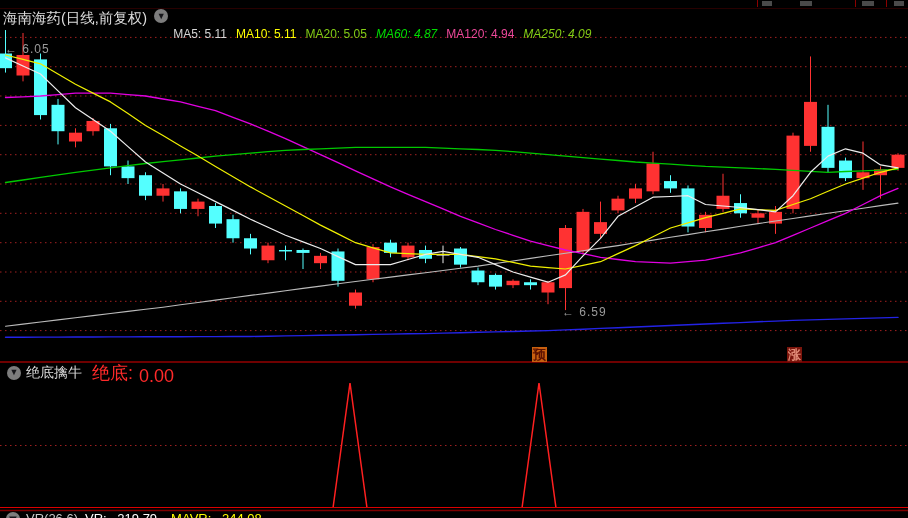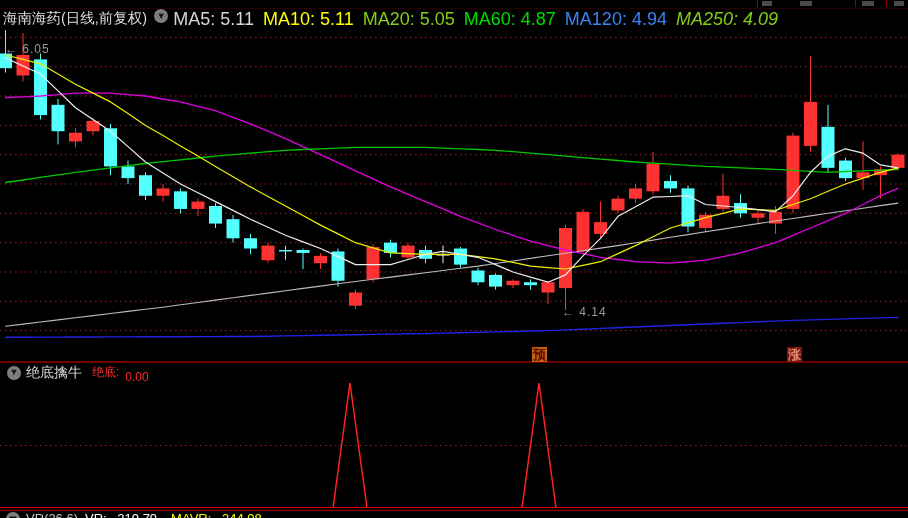--- a/index.html
+++ b/index.html
@@ -8,29 +8,29 @@
   svg.chart{position:absolute;left:0;top:0;}
   .top-strip{position:absolute;left:0;top:0;width:908px;height:8px;background:#000;}
   .chrome-frag{position:absolute;top:1px;height:5px;background:#4a4a4a;}
   .chrome-tick{position:absolute;top:0;width:1px;height:7px;background:#8c0000;}
   .hdr{position:absolute;left:0;top:9px;width:908px;height:19px;display:flex;
        background:#000;white-space:nowrap;}
   .hdr .title{color:#dedede;font-size:14.5px;margin-left:3px;letter-spacing:0;}
   .chev{display:inline-flex;align-items:center;justify-content:center;width:14px;height:14px;
         border-radius:50%;background:#7d7d7d;color:#16161a;font-size:9px;line-height:1;
         margin:0 5px 0 7px;flex:0 0 auto;}
-  .ma-item{font-size:18px;margin-right:9px;}
+  .ma-item{font-size:12px;margin-right:9px;margin-top:18px;}
   .marker{position:absolute;color:#9a9a9a;font-size:12px;letter-spacing:1px;}
   .badge{position:absolute;width:15px;height:15px;font-size:13px;line-height:15px;text-align:center;
          font-weight:bold;}
   .badge-yu{left:532px;top:347px;background:#c8600f;color:#5a1000;}
   .badge-zhang{left:787px;top:347px;background:#7b150c;color:#e08a76;}
   .p2hdr{position:absolute;left:0;top:364px;height:17px;display:flex;align-items:center;white-space:nowrap;}
   .p2hdr .p2name{color:#d6d6d6;font-size:14px;margin-right:10px;}
-  .p2hdr .p2lab,.p2hdr .p2val{color:#ff2a2a;font-size:12px;}
+  .p2hdr .p2lab,.p2hdr .p2val{color:#ff2a2a;font-size:18px;}
   .p2hdr .p2val{margin-left:6px;margin-top:8px;}
   .vr-row{position:absolute;left:0;top:511px;height:20px;display:flex;align-items:flex-start;white-space:nowrap;}
   .vr-row .chev{margin:1px 6px 0 6px;}
   .vr-row span{font-size:13px;margin-right:7px;}
   .vr-ind{color:#c9c9c9;}
   .vr-val{color:#ffffff;}
   .vr-mavr{color:#ffff00;}
 </style>
 </head>
 <body>
@@ -177,27 +177,27 @@
     <div class="chrome-tick" style="left:855px;"></div>
     <div class="chrome-tick" style="left:886px;"></div>
   </div>
 
   <div class="hdr">
     <span class="title">海南海药(日线,前复权)</span>
     <span class="chev">▼</span>
     <span class="ma-item" style="color: rgb(214, 214, 214);"><span>MA5:</span> <span>5.11</span></span>
     <span class="ma-item" style="color: rgb(255, 255, 0);"><span>MA10:</span> <span>5.11</span></span>
     <span class="ma-item" style="color: #84cc16;"><span>MA20:</span> <span>5.05</span></span>
-    <span class="ma-item" style="color: rgb(0, 221, 0);"><span>MA60:</span> <span>4.87</span></span>
-    <span class="ma-item" style="color: #3b82f6;"><span>MA120:</span> <span>4.94</span></span>
+    <span class="ma-item" style="color: rgb(0, 221, 0); font-style: italic;"><span>MA60:</span> <span>4.87</span></span>
+    <span class="ma-item" style="color: #ec4899;"><span>MA120:</span> <span>4.94</span></span>
     <span class="ma-item" style="color: #84cc16; font-style: italic;"><span>MA250:</span> <span>4.09</span></span>
   </div>
 
   <div class="marker" style="left:5px;top:42px;">← 6.05</div>
-  <div class="marker" style="left:562px;top:305px;">← 4.14</div>
+  <div class="marker" style="left:562px;top:305px;">← 6.59</div>
 
   <div class="badge badge-yu">预</div>
   <div class="badge badge-zhang">涨</div>
 
   <div class="p2hdr">
     <span class="chev">▼</span>
     <span class="p2name">绝底擒牛</span>
     <span class="p2lab">绝底:</span>
     <span class="p2val">0.00</span>
   </div>

